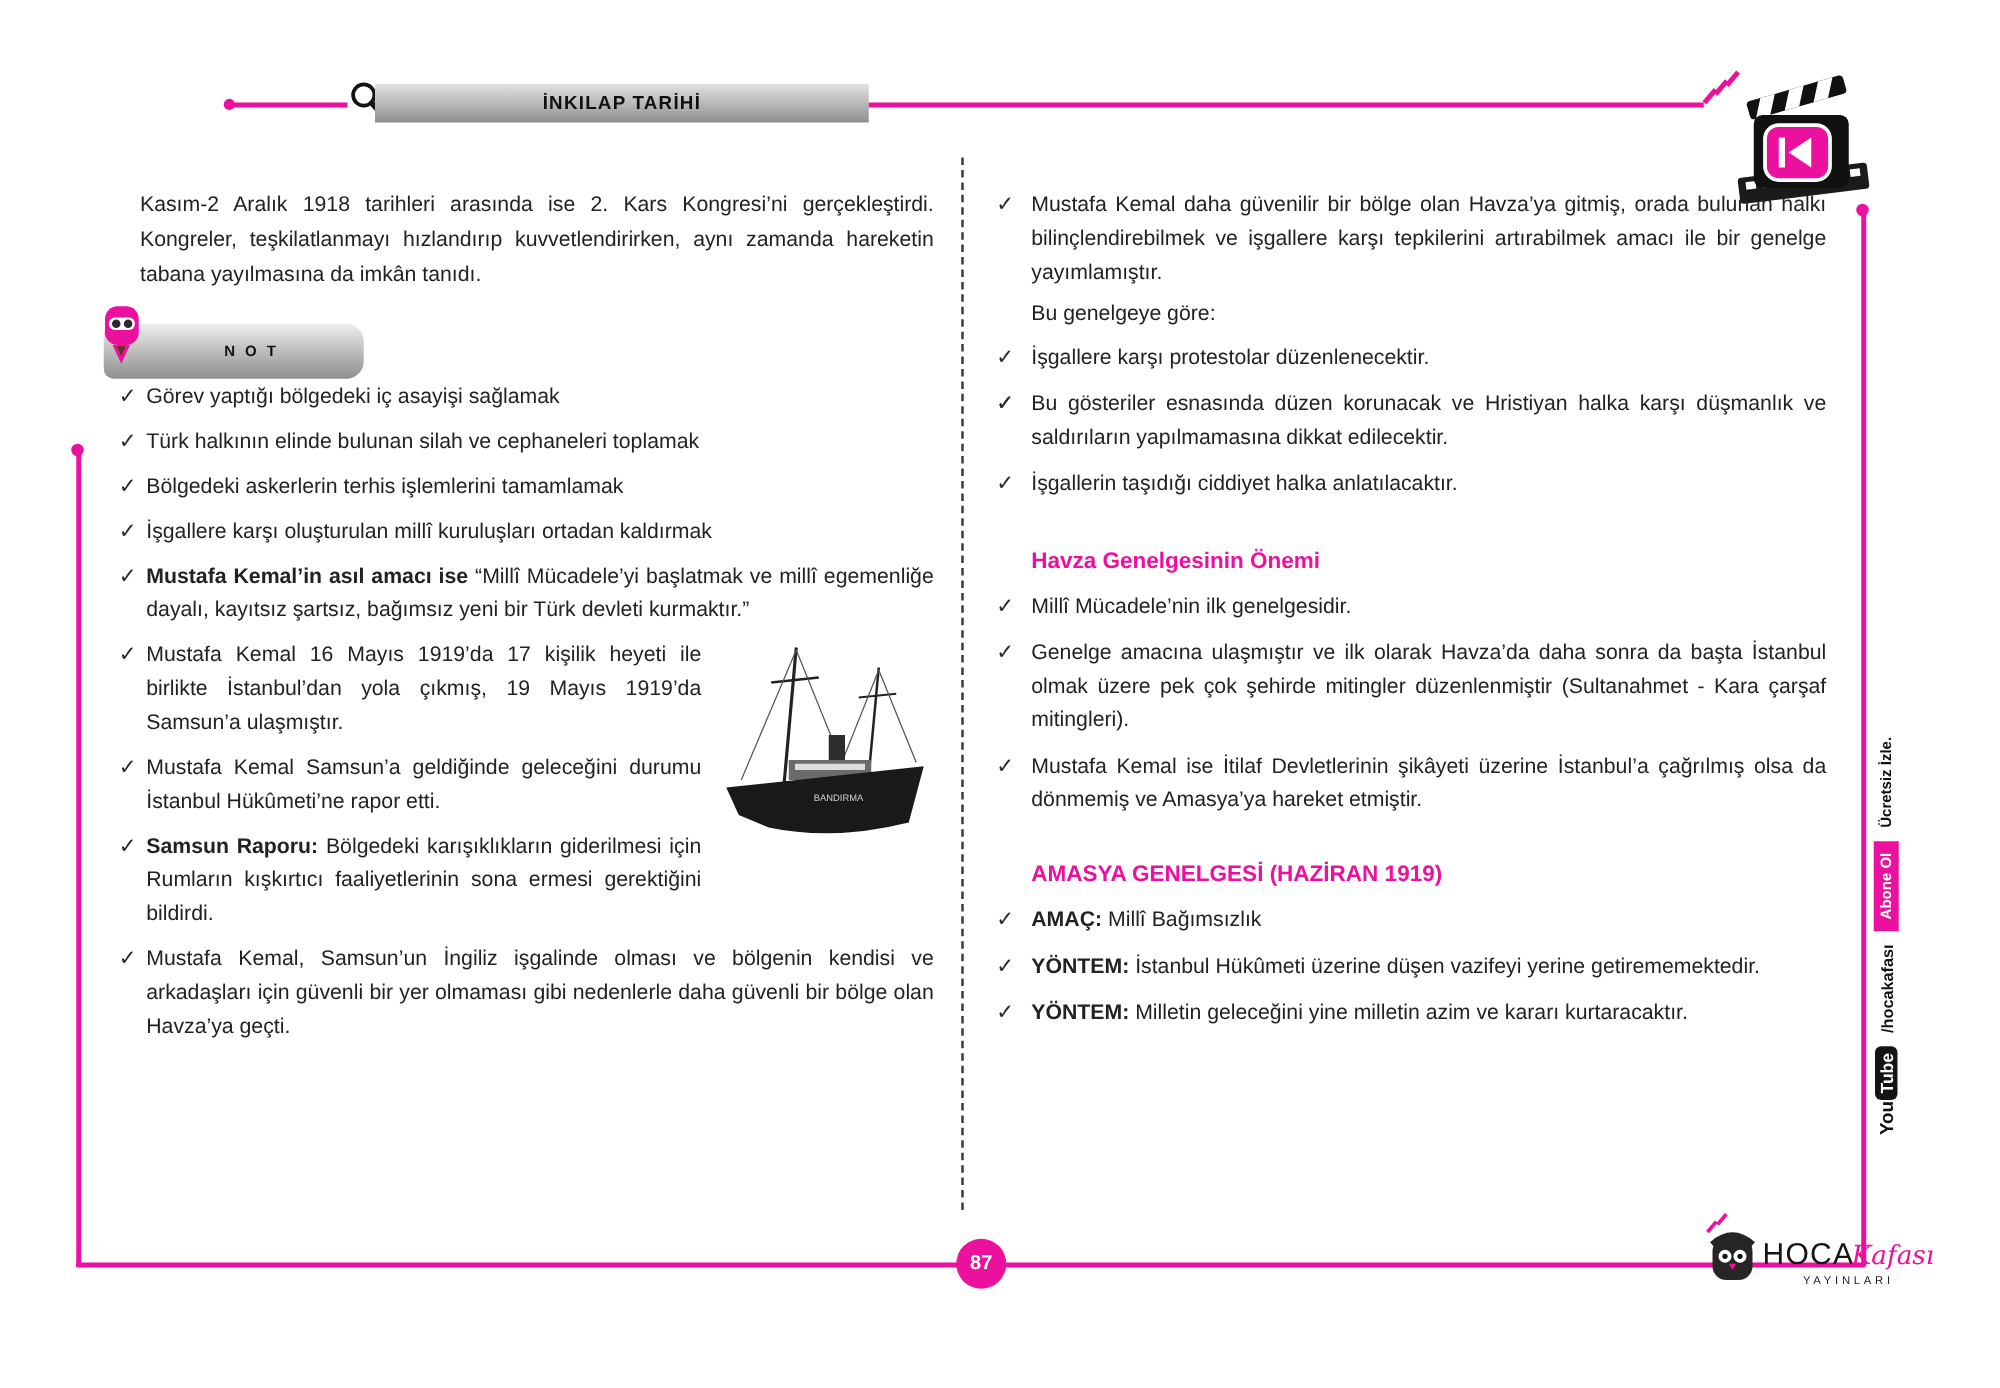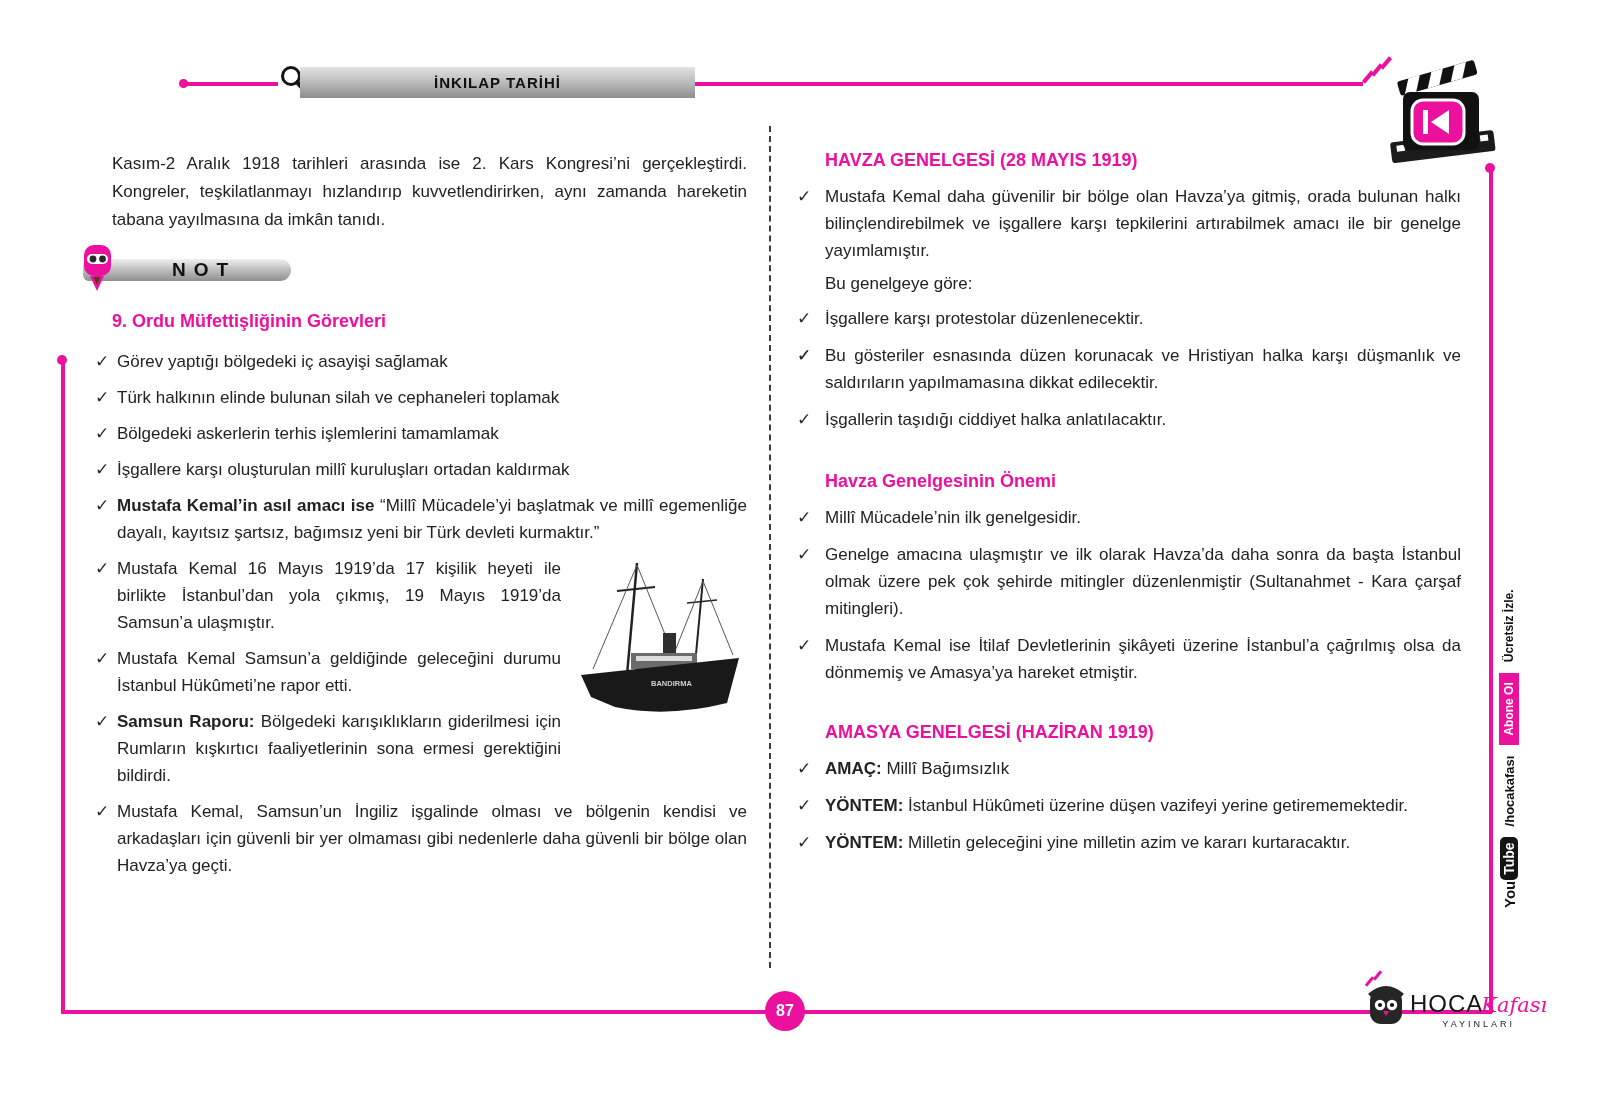--- a/index.html
+++ b/index.html
@@ -43,39 +43,39 @@
   
   #left-col  { left:95px;  top:150px; width:652px; }
   #right-col { left:795px; top:150px; width:666px; }
 
   .para { text-align:justify; line-height:28px; }
   #intro { margin-left:17px; }
 
   
   #note-wrap { margin-top:25px; position:relative; }
   #note-pill {
-    position:relative; margin-left:-12px; width:208px; height:22px;
+    position:relative; margin-left:-12px; width:208px; height:44px;
     background:linear-gradient(180deg,#efefef 0%,#c2c2c2 45%,#8f8f8f 100%);
     border-radius:8px 14px 14px 8px;
     display:flex; align-items:center; justify-content:center;
-    font-weight:700; font-size:19px; letter-spacing:8px; color:#111;
+    font-weight:700; font-size:12px; letter-spacing:8px; color:#111;
     padding-left:34px;
   }
   #note-mascot { position:absolute; left:-6px; top:-16px; }
   #note-box {
     margin:10px -10px 0 -12px; background:#FAC7E9;
     padding:9px 14px; line-height:28px; text-align:justify;
   }
 
   .left-h { color:#EC109E; font-size:18px; font-weight:700; margin:30px 0 16px 17px; }
 
   .check-item { position:relative; padding-left:22px; margin-bottom:9px; line-height:27px; text-align:justify; }
   .check-item .ck { position:absolute; left:0; top:0; color:#2b2b2b; font-size:17px; }
 
-  #ship-figure { float:right; width:172px; height:186px; margin:2px 0 6px 14px;font-weight:bold; }
+  #ship-figure { float:right; width:172px; height:186px; margin:2px 0 6px 14px; }
 
   
   .right-h { color:#EC109E; font-size:18px; font-weight:700; margin:0 0 12px 30px; }
   .right-h.gap1 { margin-top:38px; }
   .right-h.gap2 { margin-top:36px; }
   #right-col .check-item { padding-left:30px; margin-bottom:10px; }
   #right-col .check-item .ck { left:2px; }
   .sub-bold { font-weight:400; margin:2px 0 11px 30px; }
 
   
@@ -166,21 +166,20 @@
           <circle cx="16" cy="16" r="3.4" fill="#2a2a2a"></circle>
           <circle cx="25.5" cy="16" r="3.4" fill="#2a2a2a"></circle>
           <polygon points="13,33 27,33 20,48" fill="#EC109E"></polygon>
           <polygon points="16.5,34 23.5,34 20,42" fill="#5a3a1a"></polygon>
         </svg>
       </span>
       <span>NOT</span>
     </div>
   </div>
 
-  <div class="left-h">9. Ordu Müfettişliğinin Görevleri</div>
 
   <div>
     <div class="check-item">
       <span class="ck">✓</span>
       <span class="b"></span><span>Görev yaptığı bölgedeki iç asayişi sağlamak</span>
     </div>
     <div class="check-item">
       <span class="ck">✓</span>
       <span class="b"></span><span>Türk halkının elinde bulunan silah ve cephaneleri toplamak</span>
     </div>
@@ -226,21 +225,20 @@
     </div>
     <div class="check-item" style="clear:none;">
       <span class="ck">✓</span>
       <span class="b"></span><span>Mustafa Kemal, Samsun’un İngiliz işgalinde olması ve bölgenin kendisi ve arkadaşları için güvenli bir yer olmaması gibi nedenlerle daha güvenli bir bölge olan Havza’ya geçti.</span>
     </div>
   </div>
 </div>
 
 <div class="abs" id="right-col">
 
-  <div class="right-h">HAVZA GENELGESİ (28 MAYIS 1919)</div>
 
   <div class="check-item">
     <span class="ck">✓</span>
     <span class="b"></span><span>Mustafa Kemal daha güvenilir bir bölge olan Havza’ya gitmiş, orada bulunan halkı bilinçlendirebilmek ve işgallere karşı tepkilerini artırabilmek amacı ile bir genelge yayımlamıştır.</span>
   </div>
 
   <div class="sub-bold">Bu genelgeye göre:</div>
 
   <div class="check-item">
     <span class="ck">✓</span>

